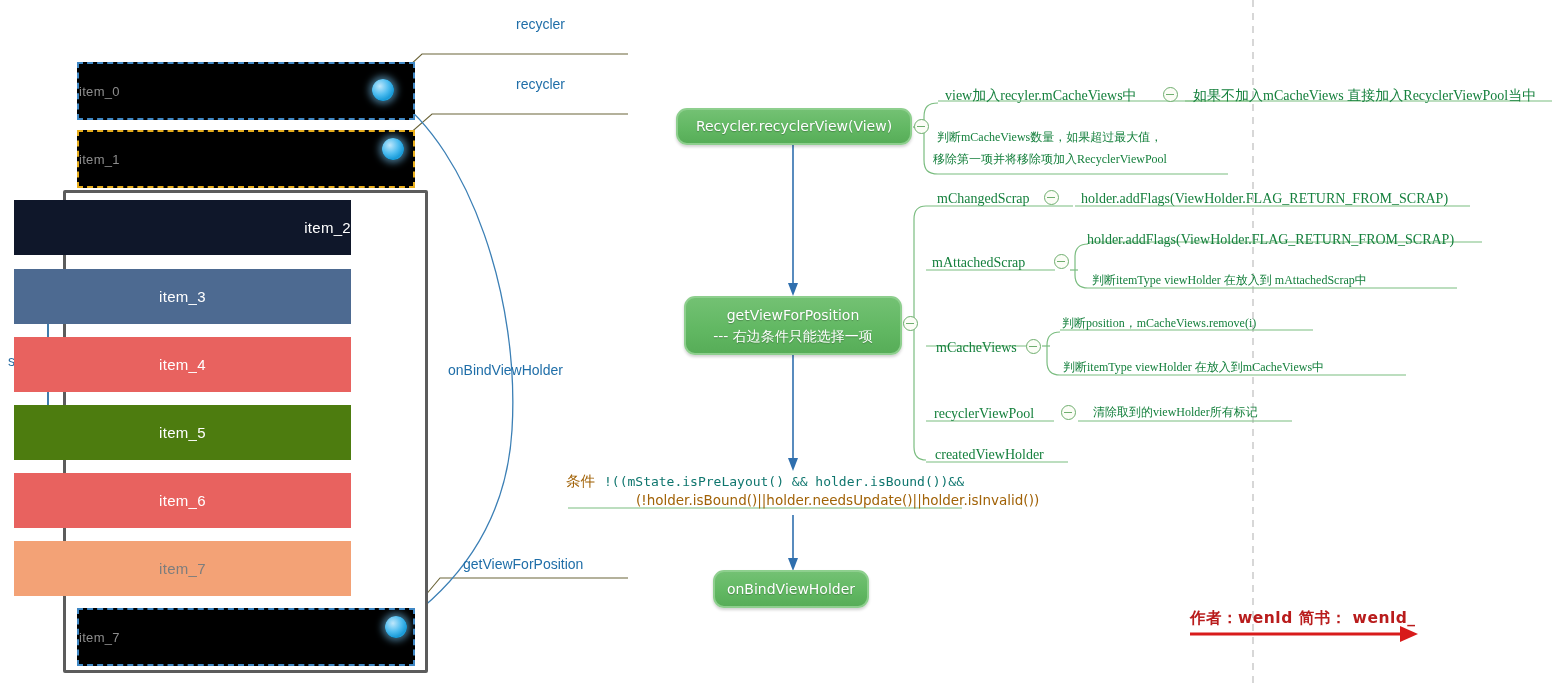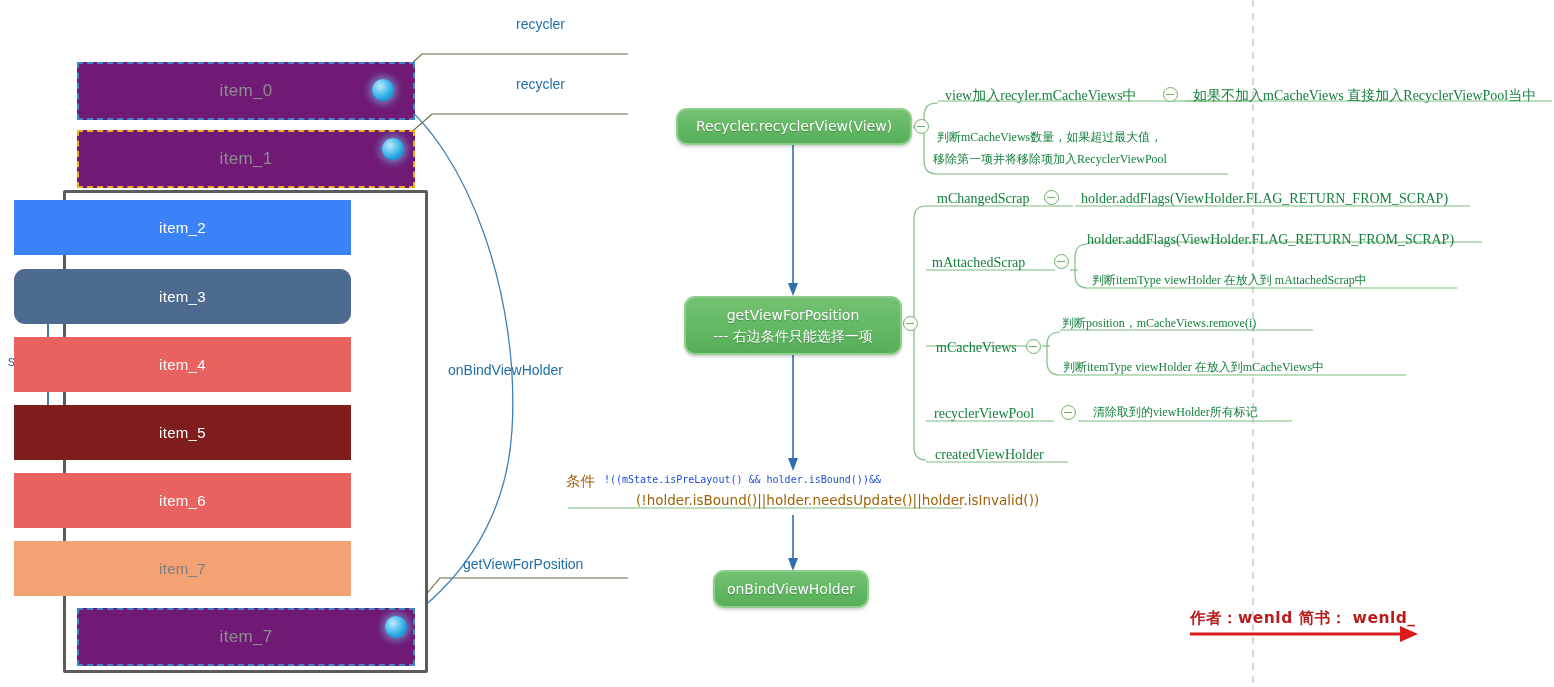--- a/index.html
+++ b/index.html
@@ -8,23 +8,23 @@
     font-family:"Liberation Sans","DejaVu Sans",sans-serif;
     overflow:hidden;position:relative;
   }
   #stage{position:absolute;left:0;top:0;width:1554px;height:687px;}
   .abs{position:absolute;}
 
   
   .ghost-item{
     position:absolute;height:58px;width:338px;left:77px;
     box-sizing:border-box;
-    display:flex;align-items:center;justify-content:center;
-    font-size:17px;color:#8d8d8d;letter-spacing:.3px;
-    background:#701a75;
+    display:flex;align-items:center;
+    font-size:13px;color:#8d8d8d;letter-spacing:.3px;
+    background:#000000;
   }
   .ghost-blue{border:2px dashed #3f87c4;}
   .ghost-orange{border:2px dashed #e8ae1b;}
 
   .frame{
     position:absolute;left:63px;top:190px;width:365px;height:483px;
     border:3px solid #5c5c5c;background:#ffffff;box-sizing:border-box;
     border-radius:2px;
   }
   .row{
@@ -71,21 +71,21 @@
   }
   .collapse::after{
     content:"";position:absolute;left:2.4px;top:6px;
     width:8px;height:1.4px;background:#6fae6f;
   }
 
   .cond{
     position:absolute;color:#a16207;font-size:14.5px;white-space:nowrap;
     font-family:"DejaVu Sans","Liberation Sans",sans-serif;
   }
-  .cond-mono{font-family:"DejaVu Sans Mono","Liberation Mono",monospace;font-size:10px;color:#1d4ed8;}
+  .cond-mono{font-family:"DejaVu Sans Mono","Liberation Mono",monospace;font-size:13px;color:#0f766e;}
 
   .author{
     position:absolute;color:#b91c1c;font-weight:bold;font-size:15.5px;
     white-space:nowrap;letter-spacing:.5px;
     font-family:"DejaVu Sans","Liberation Sans",sans-serif;
   }
 </style>
 </head>
 <body>
 
@@ -156,30 +156,30 @@
   </div>
   <div class="dot" style="left:372px;top:79px;"></div>
 
   <div class="ghost-item ghost-orange" style="top:130px;">
     <span>item_1</span>
   </div>
   <div class="dot" style="left:382px;top:138px;"></div>
 
   <div class="frame"></div>
 
-  <div class="row" style="top:200px;background:#3b82f6;">
+  <div class="row" style="top:200px;background:#0f172a;justify-content:flex-end;">
     <span>item_2</span>
   </div>
-  <div class="row" style="top:269px;background:#4d6a91;border-radius:11px;">
+  <div class="row" style="top:269px;background:#4d6a91;">
     <span>item_3</span>
   </div>
   <div class="row" style="top:337px;background:#e8625f;">
     <span>item_4</span>
   </div>
-  <div class="row" style="top:405px;background:#7f1d1d;">
+  <div class="row" style="top:405px;background:#4d7c0f;">
     <span>item_5</span>
   </div>
   <div class="row" style="top:473px;background:#e8625f;">
     <span>item_6</span>
   </div>
   <div class="row faded" style="top:541px;background:#f3a276;">
     <span>item_7</span>
   </div>
 
   <div class="ghost-item ghost-blue" style="top:608px;">

